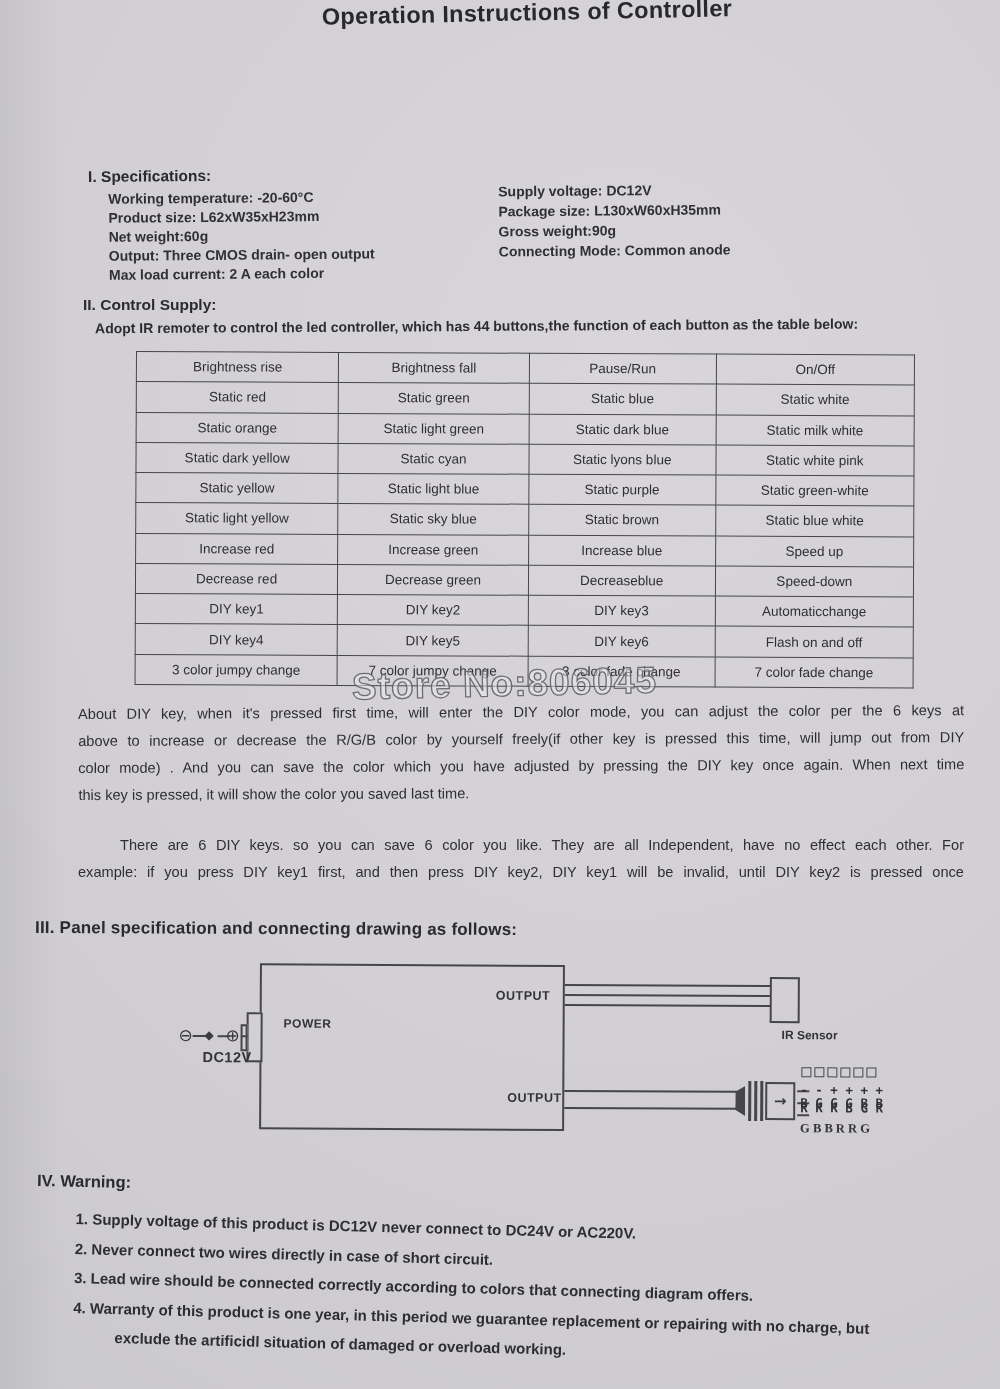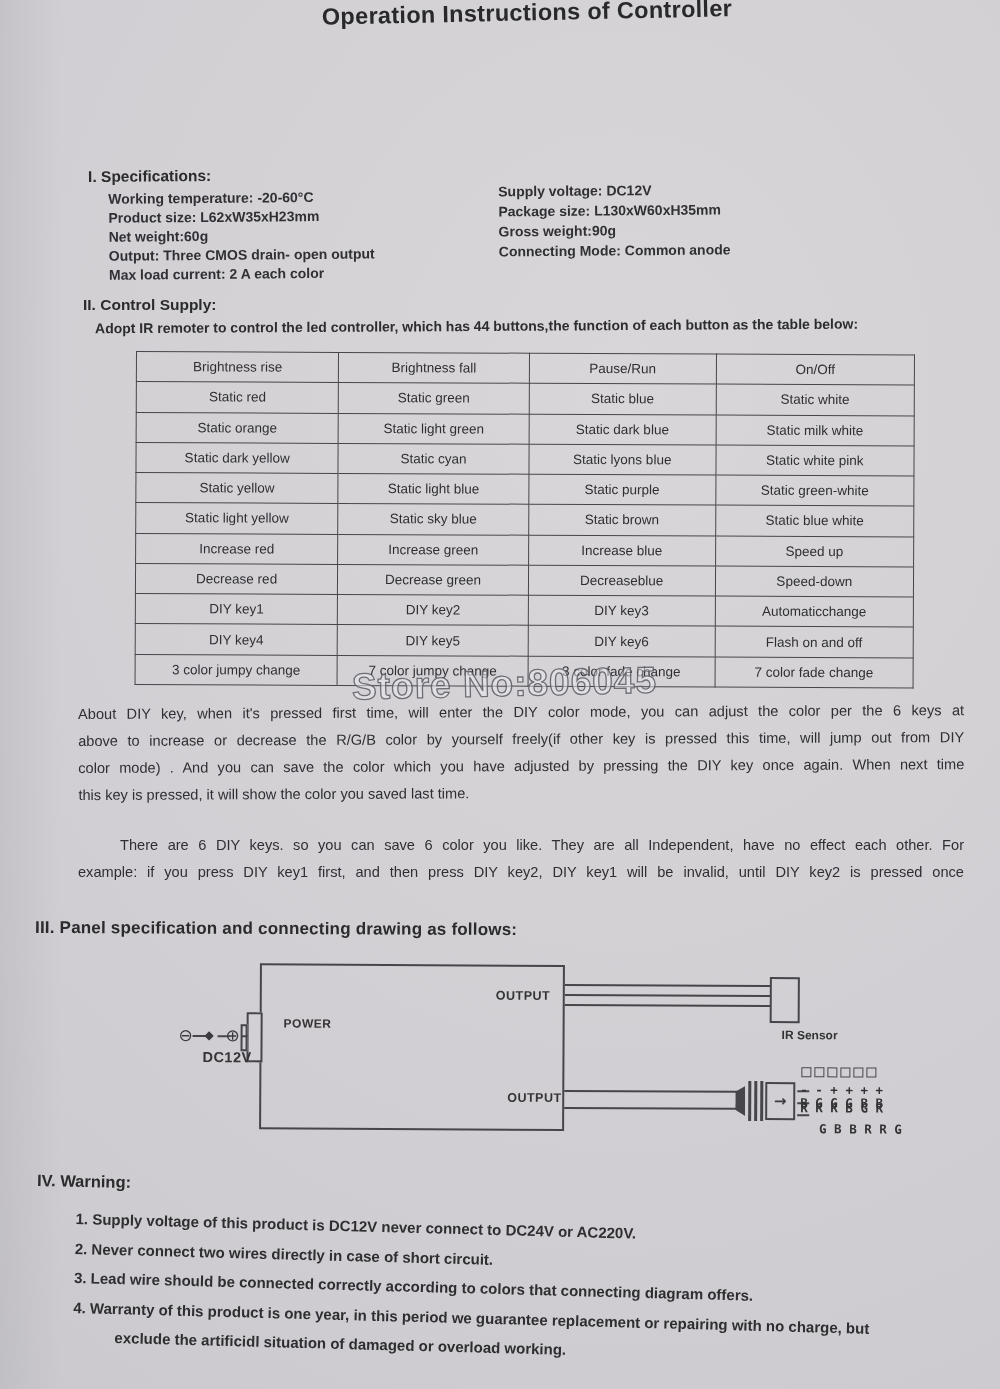--- a/index.html
+++ b/index.html
@@ -226,21 +226,21 @@
       <span class="sq"></span>
       <span class="sq"></span>
       <span class="sq"></span>
       <span class="sq"></span>
       <span class="sq"></span>
       <span class="sq"></span>
     </div>
     <div class="abs pins" style="left:801px;top:126px;">- - + + + +</div>
     <div class="abs pins" style="left:801px;top:139px;">B G G G B B</div>
     <div class="abs pins" style="left:801px;top:144px;">R R R B G R</div>
-    <div class="abs pins" style="left:820px;top:165px;">G B B R R G</div>
+    <div class="abs pins" style="left:801px;top:165px;font-family:Liberation Serif, serif;">G B B R R G</div>
   </div>
 
   <div class="abs h4">IV. Warning:</div>
   <div class="abs warnings">
     <div class="wline">1. Supply voltage of this product is DC12V never connect to DC24V  or AC220V.</div>
     <div class="wline">2. Never connect two wires directly in case of short circuit.</div>
     <div class="wline">3. Lead wire should be connected correctly according to colors that connecting diagram offers.</div>
     <div class="wline">4. Warranty of this product is one year, in  this period we guarantee replacement or repairing with no charge, but</div>
     <div class="wline cont">exclude the artificidl situation of damaged or overload working.</div>
   </div>

